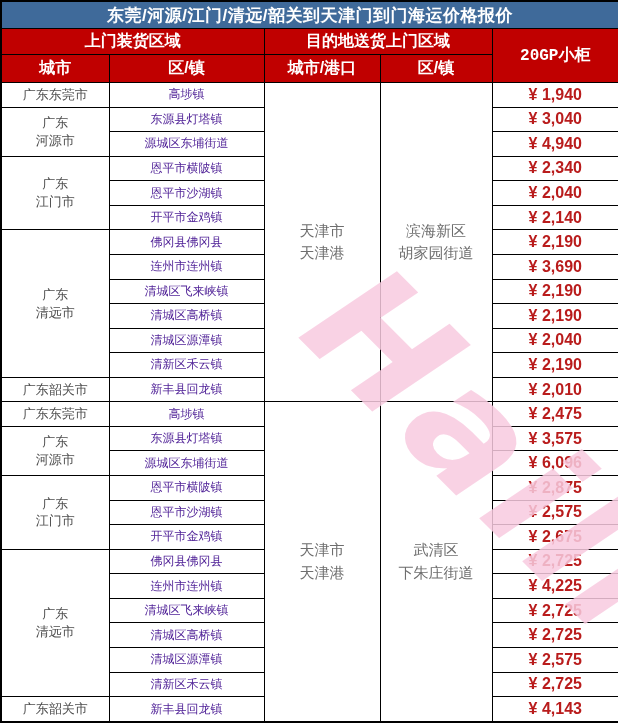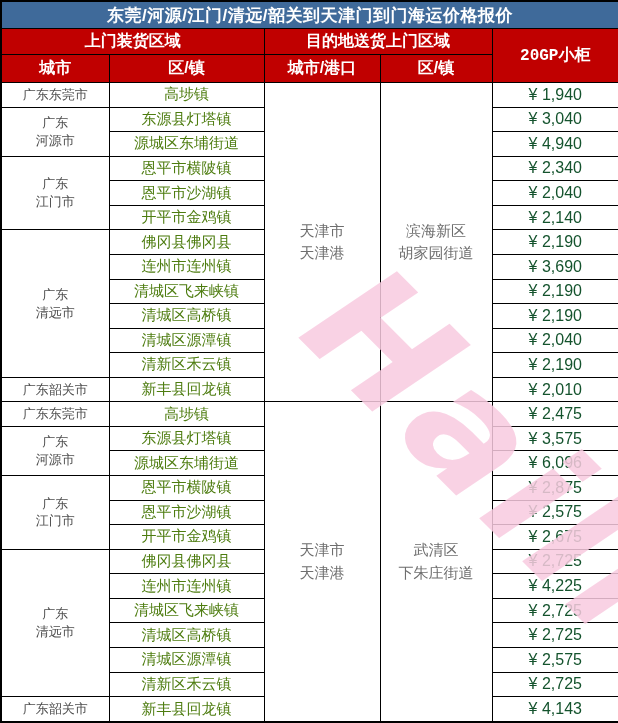--- a/index.html
+++ b/index.html
@@ -9,23 +9,23 @@
   table.price-table{width:618px;height:723px;border-collapse:collapse;table-layout:fixed;}
   table.price-table td,table.price-table th{border:1px solid #000;overflow:hidden;
        text-align:center;vertical-align:middle;padding:0;}
   table.price-table{border:2px solid #000;}
   .title-cell{background:#3F6A9A;color:#fff;font-weight:bold;font-size:17px;height:26px;
        letter-spacing:0.5px;}
   th.hdr{background:#C00000;color:#fff;font-weight:bold;font-size:16px;}
   tr.hdr-row1{height:26px;font-family:Liberation Mono, monospace;}
   tr.hdr-row2{height:28px;}
   td.city{color:#4D4D4D;font-size:13px;white-space:pre-line;line-height:1.35;}
-  td.town{color:#4d7c0f;font-size:15px;text-align:left;padding-left:5px;}
+  td.town{color:#4c1d95;font-size:12px;text-align:left;padding-left:5px;}
   td.dest{color:#6E6E6E;font-size:15px;white-space:pre-line;line-height:1.5;}
-  td.price{color:#14532d;font-weight:normal;font-size:16px;}
+  td.price{color:#b91c1c;font-weight:bold;font-size:16px;}
   .watermark{position:absolute;left:230px;top:330px;width:520px;height:240px;
        display:flex;align-items:center;justify-content:center;
        transform:rotate(45deg);z-index:2;pointer-events:none;
        font-size:160px;font-weight:bold;font-style:italic;letter-spacing:6px;
        color:#F8CBE0;opacity:0.85;font-family:"DejaVu Sans",sans-serif;}
 </style>
 </head>
 <body>
 
 <div class="page">

